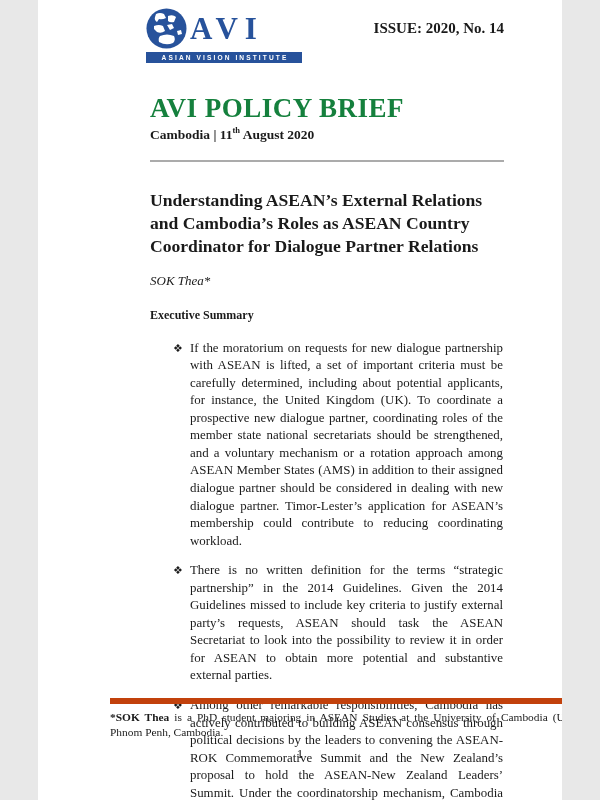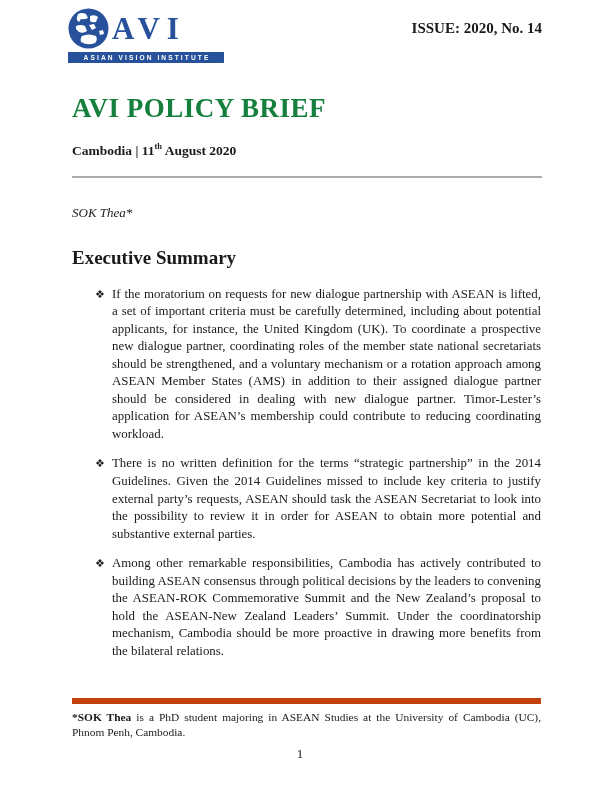--- a/index.html
+++ b/index.html
@@ -1,43 +1,43 @@
 <!DOCTYPE html>
 <html><head>
 <meta charset="utf-8">
 <style>
   html,body{margin:0;padding:0;background:#e8e8e8;}
   .page{
-    width:600px;height:800px;background:#ffffff;position:relative;
+    width:524px;height:800px;background:#ffffff;position:relative;
     font-family:"Liberation Serif", serif;color:#1a1a1a;overflow:hidden;
-    margin:0 auto;box-sizing:border-box;
+    margin:0 auto;box-sizing:border-box;padding-left:40px;
   }
   
   .header-row{display:flex;justify-content:space-between;align-items:flex-start;
     padding:8px 58px 0 68px;}
   .logo-block{width:156px;}
   .logo-top{display:flex;align-items:center;}
   .globe{width:41px;height:41px;flex:none;}
   .logo-acronym{font-weight:bold;color:#27529B;font-size:31px;letter-spacing:7px;
     margin-left:3px;line-height:1;}
   .logo-bar{background:#27529B;color:#ffffff;font-family:"Liberation Sans",sans-serif;
     font-size:6.6px;font-weight:bold;letter-spacing:2.1px;text-align:center;
     padding:2px 0 2px 2px;margin-top:3px;}
   .issue{font-weight:bold;font-size:15px;margin-top:12px;white-space:nowrap;}
   
   .masthead{margin:30px 58px 0 72px;}
   .brief-title{color:#15803d;font-weight:bold;font-size:27px;letter-spacing:0.5px;}
-  .dateline{font-weight:bold;font-size:13.5px;margin-top:17px;}
+  .dateline{font-weight:bold;font-size:13.5px;margin-top:1px;}
   .dateline sup{font-size:8.5px;}
   .rule-gray{border:none;border-top:2px solid #ababab;margin:17px 58px 0 72px;}
   
   .article{margin:27px 59px 0 72px;}
   .article-title{font-weight:bold;font-size:17.6px;line-height:1.31;margin:0;}
   .author{font-style:italic;font-size:13px;margin-top:15px;}
-  .section-heading{font-weight:bold;font-size:19px;margin:26px 0 0 0;}
+  .section-heading{font-weight:bold;font-size:12px;margin:19px 0 0 0;}
   .bullets{list-style:none;margin:17px 0 0 0;padding:0 0 0 23px;}
   .bullets li{display:flex;margin-bottom:12px;}
   .bullet-marker{flex:none;width:17px;font-size:11px;padding-top:2px;}
   .bullet-text{font-size:12.9px;line-height:1.36;text-align:justify;}
   
   .footnote{position:absolute;top:698px;left:72px;width:469px;
     border-top:6px solid #c2410c;padding-top:6px;}
   .footnote-text{font-size:11.4px;line-height:1.35;text-align:justify;}
   .page-number{position:absolute;top:746px;left:0;width:100%;text-align:center;
     font-size:13px;}
@@ -69,20 +69,21 @@
   </div>
 
   <div class="masthead">
     <div class="brief-title">AVI POLICY BRIEF</div>
     <div class="dateline"><span>Cambodia | 11</span><sup>th</sup><span> August 2020</span></div>
   </div>
 
   <hr class="rule-gray">
 
   <div class="article">
+    <h1 class="article-title">Understanding ASEAN’s External Relations and Cambodia’s Roles as ASEAN Country Coordinator for Dialogue Partner Relations</h1>
     <div class="author">SOK Thea*</div>
     <h2 class="section-heading">Executive Summary</h2>
 
     <ul class="bullets">
       <li>
         <span class="bullet-marker">❖</span>
         <span class="bullet-text">If the moratorium on requests for new dialogue partnership with ASEAN is lifted, a set of important criteria must be carefully determined, including about potential applicants, for instance, the United Kingdom (UK). To coordinate a prospective new dialogue partner, coordinating roles of the member state national secretariats should be strengthened, and a voluntary mechanism or a rotation approach among ASEAN Member States (AMS) in addition to their assigned dialogue partner should be considered in dealing with new dialogue partner. Timor-Lester’s application for ASEAN’s membership could contribute to reducing coordinating workload.</span>
       </li>
       <li>
         <span class="bullet-marker">❖</span>

